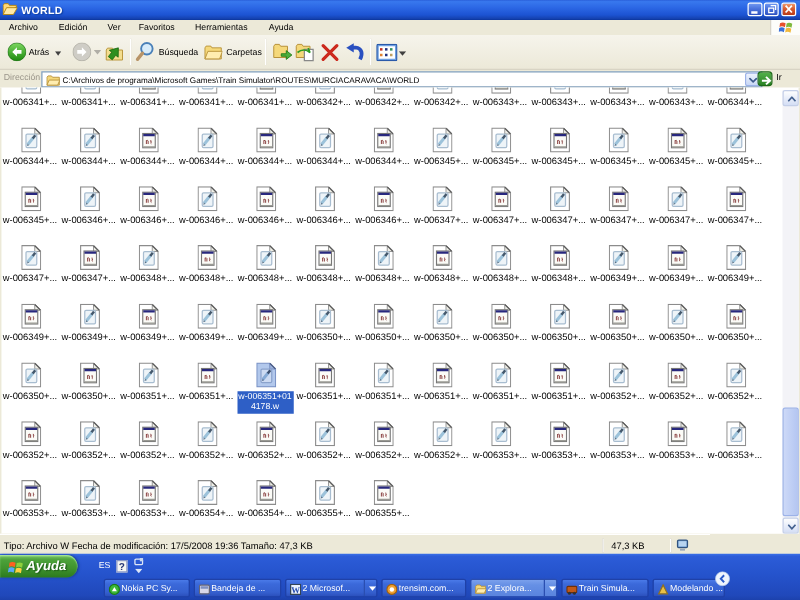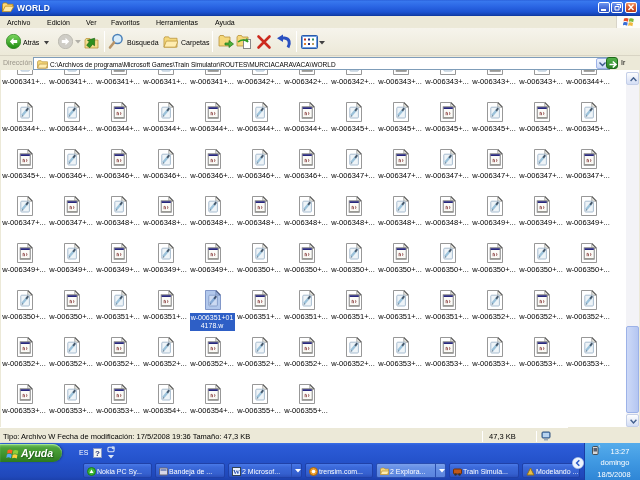--- a/index.html
+++ b/index.html
@@ -708,23 +708,13 @@
     <div class="tbtn" style="left:522px;width:58px;">
       <svg width="9" height="9" viewBox="0 0 9 9" style="position:absolute;left:2.5px;top:2.5px">
         <path d="M1,8 L4.5,1 L8,8 Z" fill="#e8c048" stroke="#907020"></path>
       </svg>
       <span class="tx">Modelando ...</span>
     </div>
 <svg class="abs" style="left:572px;top:14px" width="12" height="12" viewBox="0 0 12 12">
   <circle cx="6" cy="6" r="5.6" fill="#eef4fd" stroke="#b8ccea" stroke-width="0.6"></circle>
   <path d="M7.3,3.2 L4.6,6 L7.3,8.8" fill="none" stroke="#2a5ac8" stroke-width="1.5"></path>
  </svg>
- <div id="clock">
-  <svg class="abs" style="left:5px;top:2px" width="11" height="11" viewBox="0 0 11 11">
-        <rect x="2.5" y="1.5" width="5.5" height="8" rx="1" fill="#d8d8d8" stroke="#333" stroke-width="0.8"></rect>
-        <rect x="3.5" y="3" width="3.5" height="3.5" fill="#586070"></rect>
-        <path d="M8.5,1 L10,0.5 M8.8,2 L10.3,2" stroke="#eee" stroke-width="0.7"></path>
-      </svg>
-  <div class="abs" style="left:18px;top:4px;width:34px">13:27</div>
-  <div class="abs" style="left:8px;top:15px;width:44px">domingo</div>
-  <div class="abs" style="left:6px;top:27px;width:46px">18/5/2008</div>
- </div>
 </div>
 
 </body></html>

